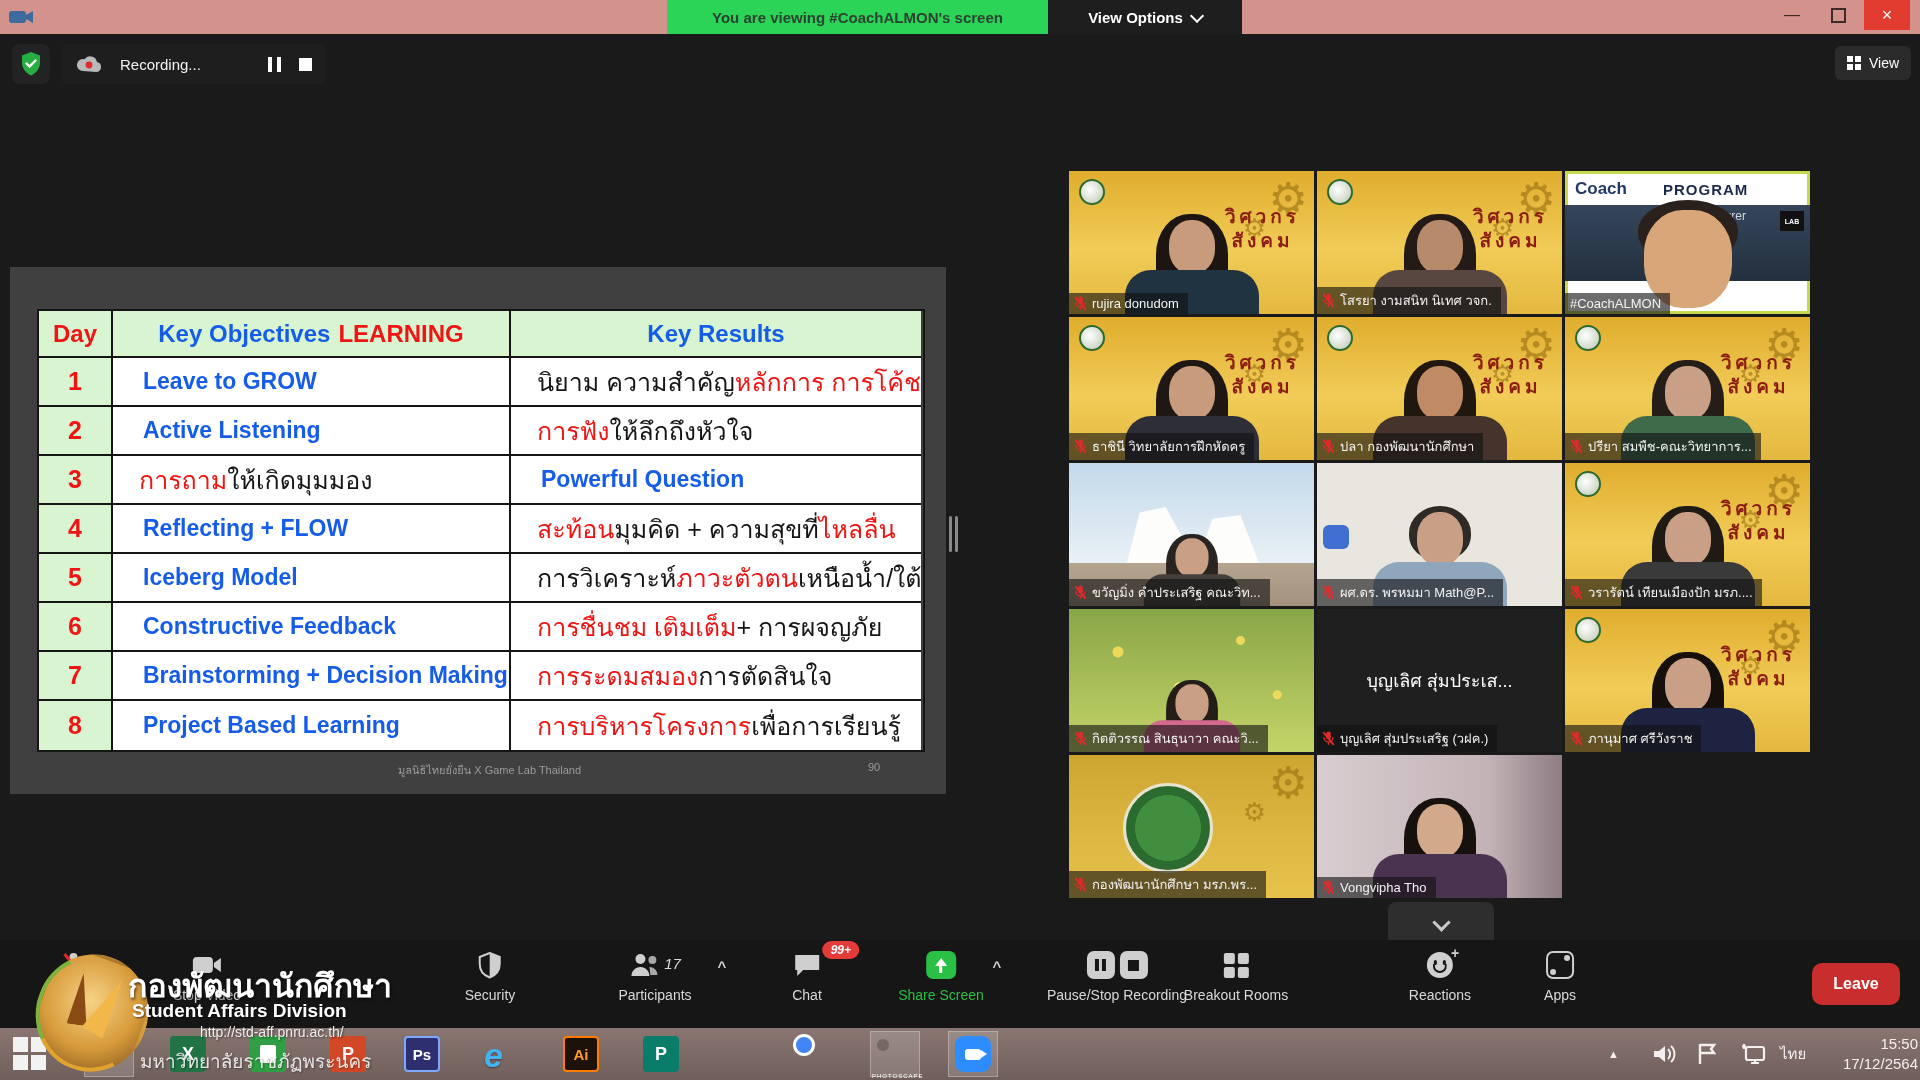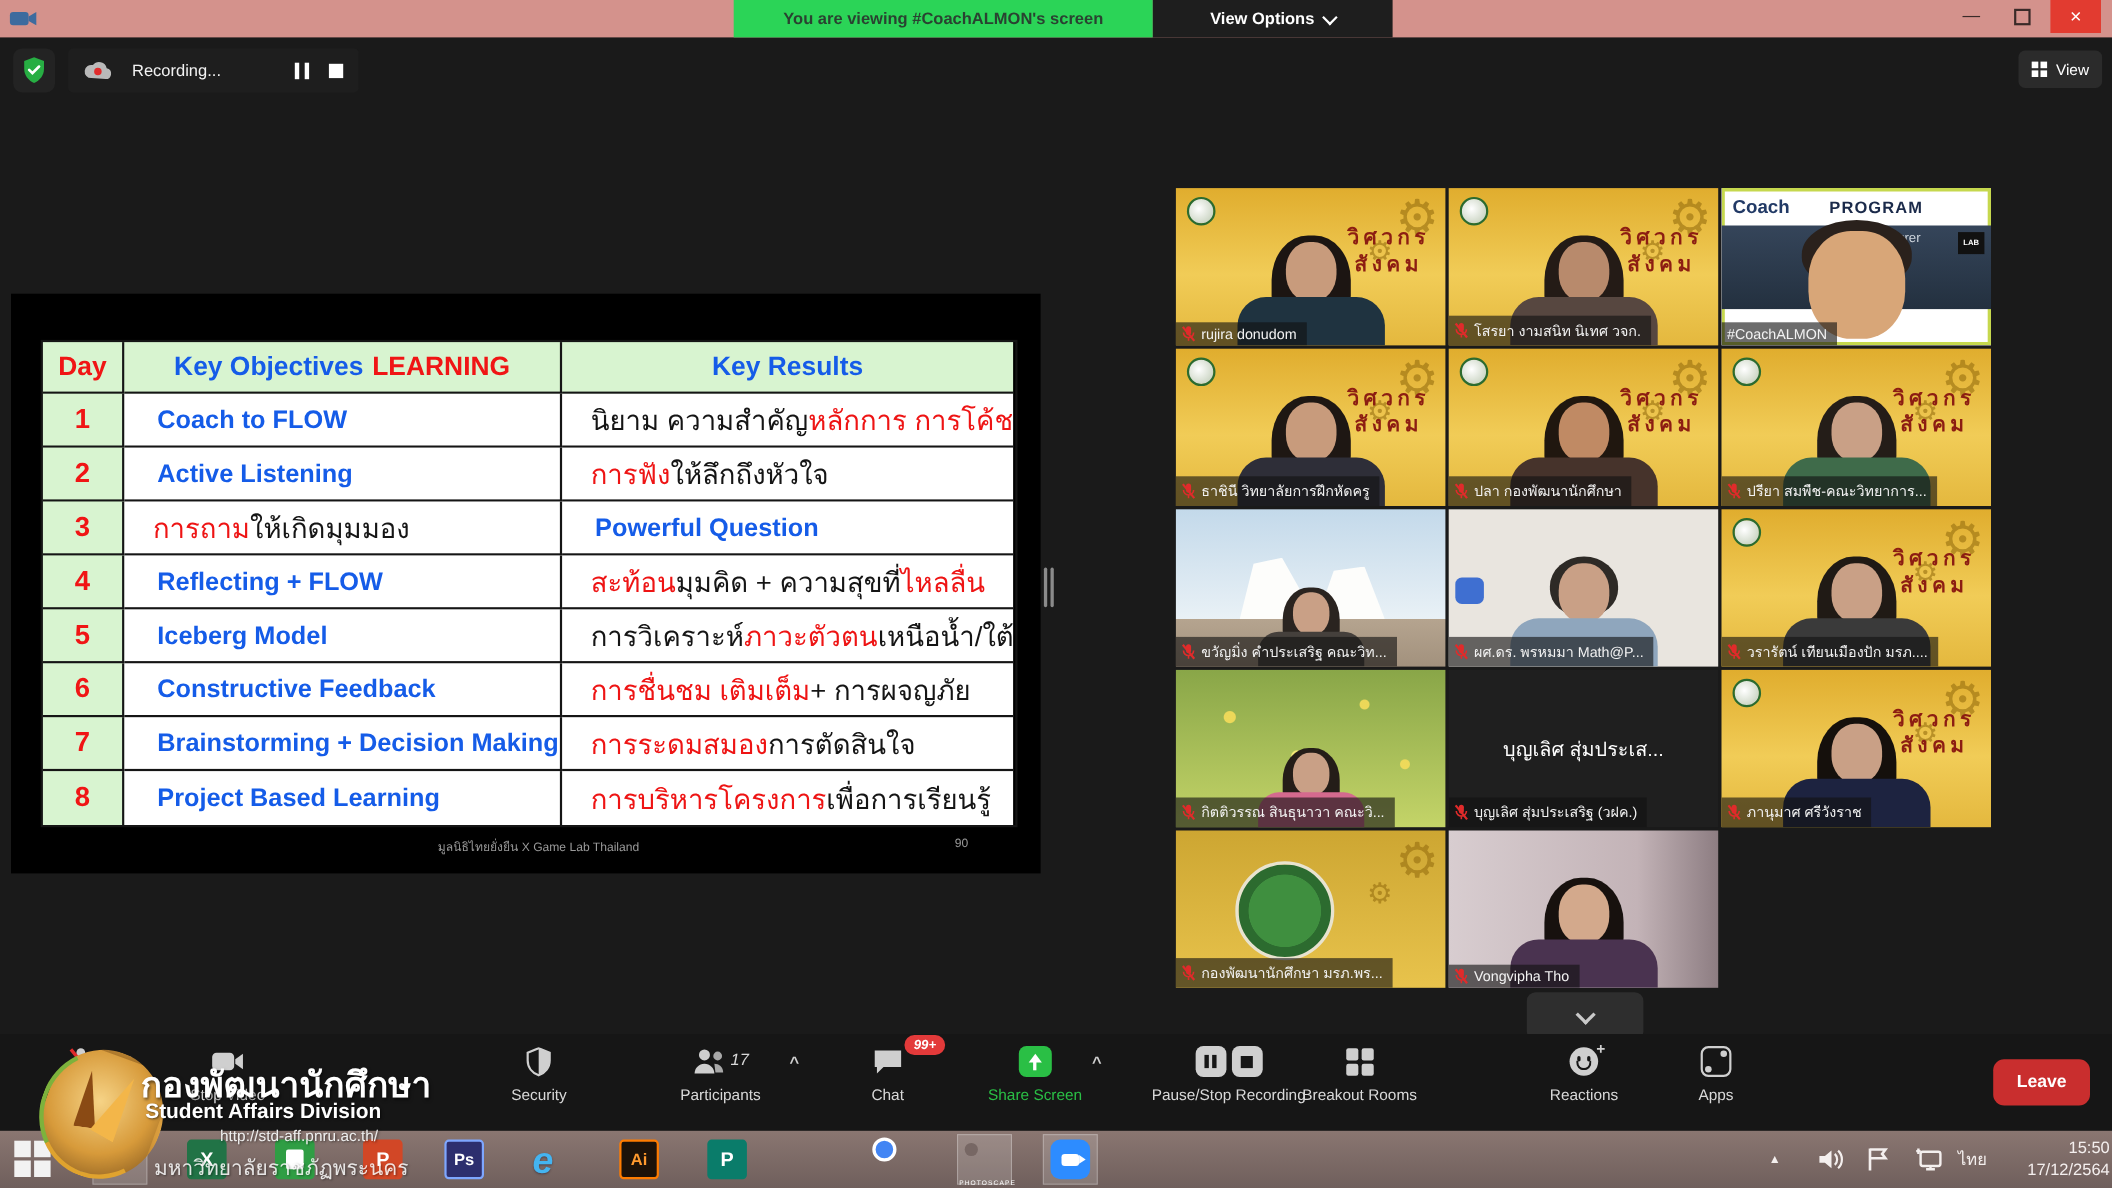--- a/index.html
+++ b/index.html
@@ -4,21 +4,21 @@
 <style>
   html,body{margin:0;padding:0;background:#000;}
   .screen{position:relative;width:1920px;height:1080px;overflow:hidden;background:#1a1a1a;
           font-family:"Liberation Sans","DejaVu Sans",sans-serif;}
 
   
   .topbar{position:absolute;left:0;top:0;width:1920px;height:34px;background:#d4928c;}
   .cam-mini{position:absolute;left:8px;top:7px;width:26px;height:20px;}
   .banner{position:absolute;left:667px;top:0;width:381px;height:34px;background:#2bd457;
           color:#2a4231;font-size:15px;font-weight:bold;display:flex;align-items:center;justify-content:center;}
-  .view-options{position:absolute;left:1048px;top:0;width:218px;height:34px;background:#1e1e1e;color:#fff;
+  .view-options{position:absolute;left:1048px;top:0;width:194px;height:34px;background:#1e1e1e;color:#fff;
           font-size:15px;font-weight:bold;display:flex;align-items:center;justify-content:center;gap:9px;cursor:pointer;}
   .chev{width:8px;height:8px;border-left:2px solid currentColor;border-bottom:2px solid currentColor;
         transform:rotate(-45deg);display:inline-block;margin-top:-3px;}
   .winbtn{position:absolute;top:0;height:30px;display:flex;align-items:center;justify-content:center;
           color:#3a2a28;font-size:16px;}
   .win-min{left:1772px;width:40px;}
   .win-max .sq{width:11px;height:11px;border:2px solid #3a2a28;}
   .win-max{left:1818px;width:40px;}
   .win-close{left:1864px;width:46px;background:#e23b30;color:#fff;font-size:18px;}
 
@@ -30,21 +30,21 @@
   .recbar .lbl{color:#f2f2f2;font-size:15px;flex:1;}
   .pausebars{display:flex;gap:5px;cursor:pointer;}
   .pausebars i{width:4px;height:15px;background:#fff;display:block;}
   .stopsq{width:13px;height:13px;background:#fff;cursor:pointer;}
   .view-btn{position:absolute;left:1835px;top:46px;height:34px;padding:0 12px;background:#2b2b2b;border-radius:6px;
           display:flex;align-items:center;gap:8px;color:#fff;font-size:14px;cursor:pointer;}
   .gridglyph{display:grid;grid-template-columns:6px 6px;grid-auto-rows:6px;gap:2px;}
   .gridglyph i{background:#fff;display:block;}
 
   
-  .slide{position:absolute;left:10px;top:267px;width:936px;height:527px;background:#000000;}
+  .slide{position:absolute;left:10px;top:267px;width:936px;height:527px;background:#404040;}
   .ztable{position:absolute;left:27px;top:42px;width:888px;border:2px solid #151515;box-sizing:border-box;}
   .trow{display:grid;grid-template-columns:74px 398px 410px;height:49px;}
   .trow.head{height:47px;}
   .cell{border-right:2px solid #151515;border-bottom:2px solid #151515;display:flex;align-items:center;box-sizing:border-box;overflow:hidden;}
   .cell:last-child{border-right:none;}
   .trow:last-child .cell{border-bottom:none;}
   .c-day{justify-content:center;background:#d8f4d0;color:#f01515;font-weight:bold;font-size:25px;}
   .head .cell{background:#d8f4d0;justify-content:center;font-weight:bold;font-size:24px;}
   .c-obj{padding-left:30px;color:#155ce8;font-size:23px;font-weight:600;background:#fff;}
   .c-res{padding-left:26px;font-size:25px;background:#fff;white-space:nowrap;}
@@ -259,21 +259,21 @@
         <div class="cell c-day" style="color:#f01515;">Day</div>
         <div class="cell">
           <span class="hblue">Key Objectives</span>
           <span class="hred">LEARNING</span>
         </div>
         <div class="cell hblue">Key Results</div>
       </div>
       <div id="table-rows">
           <div class="trow">
             <div class="cell c-day">1</div>
-            <div class="cell c-obj">Coach to FLOW</div>
+            <div class="cell c-obj">Leave to GROW</div>
             <div class="cell c-res">
               <span class="seg-k">นิยาม ความสำคัญ </span>
               <span class="seg-r">หลักการ การโค้ช</span>
             </div>
           </div>
           <div class="trow">
             <div class="cell c-day">2</div>
             <div class="cell c-obj">Active Listening</div>
             <div class="cell c-res">
               <span class="seg-r">การฟัง </span>

